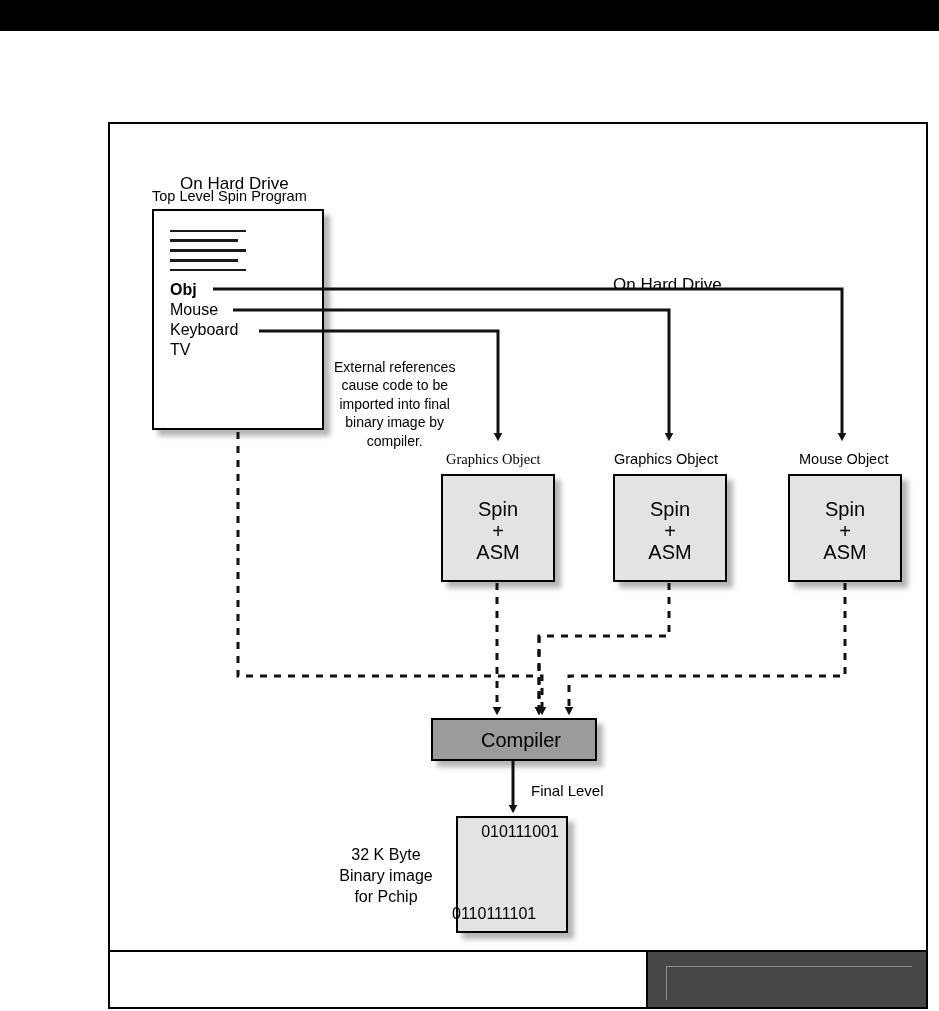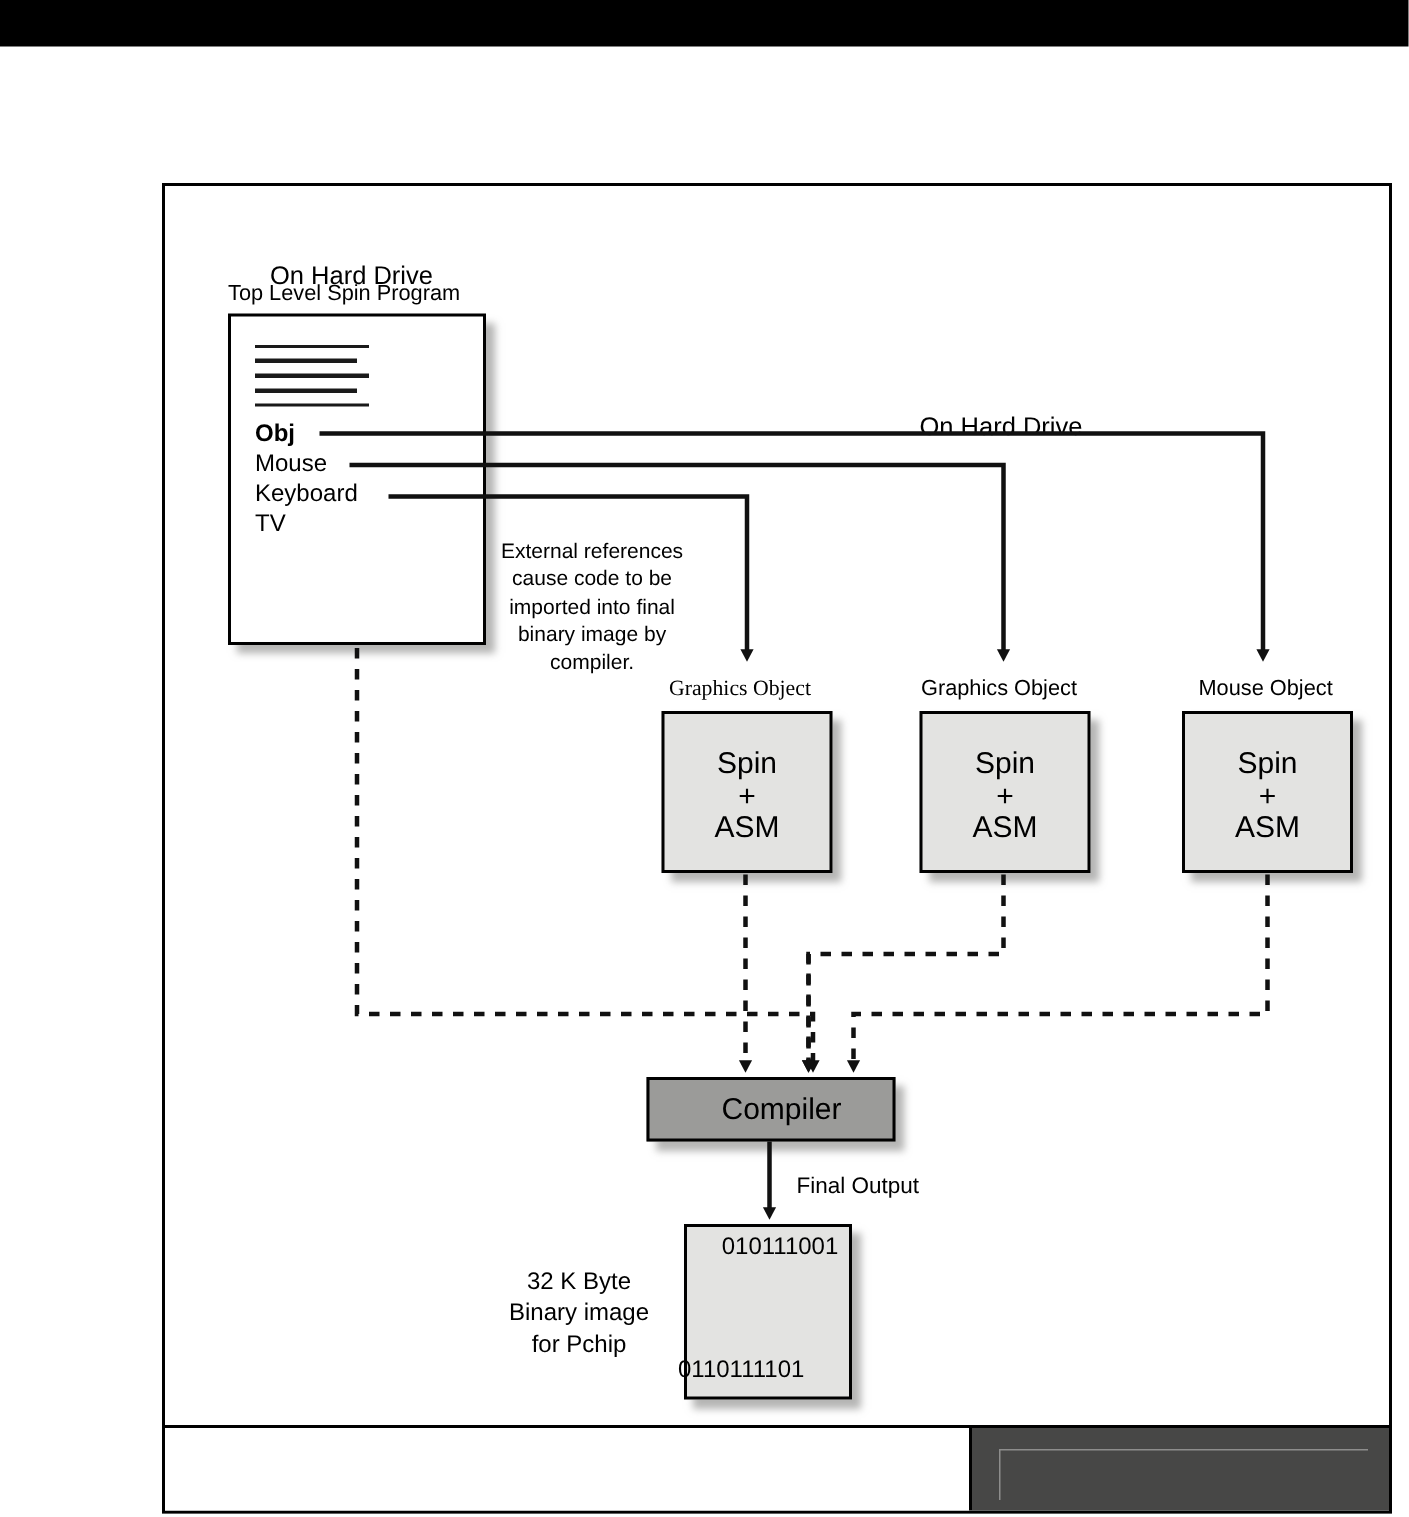--- a/index.html
+++ b/index.html
@@ -153,21 +153,21 @@
 
 <div class="lbl lbl-cap" style="left:799px; top:451px;">Mouse Object</div>
 <div class="box box-gray" style="left:788px; top:474px; width:114px; height:108px;"></div>
 <div class="lbl lbl-boxtxt" style="left:788px; top:498px; width:114px;">Spin</div>
 <div class="lbl lbl-boxtxt" style="left:788px; top:520px; width:114px;">+</div>
 <div class="lbl lbl-boxtxt" style="left:788px; top:541px; width:114px;">ASM</div>
 
 <div class="box box-dark" style="left:431px; top:718px; width:166px; height:43px;"></div>
 <div class="lbl lbl-boxtxt" style="left:431px; top:729px; width:180px;">Compiler</div>
 
-<div class="lbl lbl-fo" style="left:531px; top:782px;">Final Output</div>
+<div class="lbl lbl-fo" style="left:531px; top:782px;">Final Level</div>
 
 <div class="box box-gray" style="left:456px; top:816px; width:112px; height:117px;"></div>
 <div class="lbl lbl-bin" style="left:456px; top:823px; width:128px; text-align:center;">010111001</div>
 <div class="lbl lbl-bin" style="left:452px; top:905px; width:120px; ">0110111101</div>
 
 <div class="lbl lbl-bimg" style="left:320px; top:845px; width:132px;">32 K Byte
 Binary image
 for Pchip</div>
 
 <svg class="wires" viewBox="0 0 939 1011">

